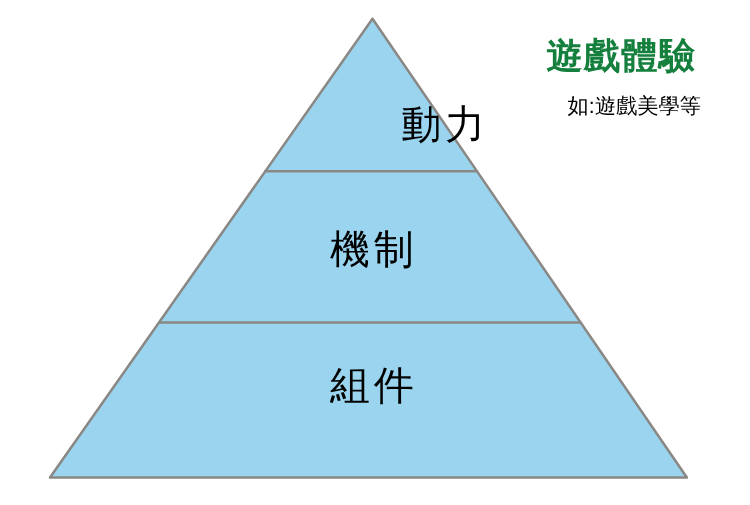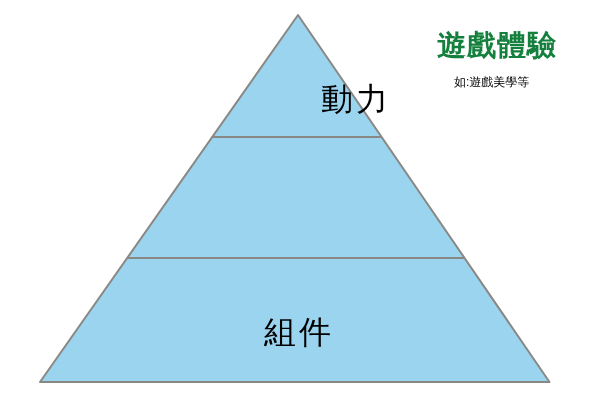--- a/index.html
+++ b/index.html
@@ -39,40 +39,41 @@
     font-weight: 700;
     color: #15803d;
     letter-spacing: 1px;
     white-space: nowrap;
     line-height: 1.1;
   }
   .annotation-subtitle {
     position: absolute;
     left: 454px;
     top: 76px;
-    font-size: 12px;
+    font-size: 17px;
     font-weight: 400;
     color: #000000;
     white-space: nowrap;
     line-height: 1.1;
   }
 </style>
 </head>
 <body>
 
 <div class="stage">
 
   <svg width="600" height="404" viewBox="0 0 600 404">
     <polygon points="298,15 549.5,382 40,382" stroke-width="2" stroke-linejoin="round" fill="#9BD4EF" stroke="#8A8884"></polygon>
     <line x1="211.5" y1="137" x2="381.8" y2="137" stroke-width="2" stroke="#8A8884"></line>
     <line x1="126.8" y1="258" x2="464.5" y2="258" stroke-width="2" stroke="#8A8884"></line>
   </svg>
 
   <div class="level-label" style="left:316px; top:99px;margin-left:40px;">動力</div>
 
+  <div class="level-label" style="left:299px; top:199px;">機制</div>
 
-  <div class="level-label" style="left:299px; top:332px;">組件</div>
+  <div class="level-label" style="left:299px; top:308px;">組件</div>
 
   <div class="annotation-title">遊戲體驗</div>
 
   <div class="annotation-subtitle">如:遊戲美學等</div>
 
 </div>
 
 </body></html>

